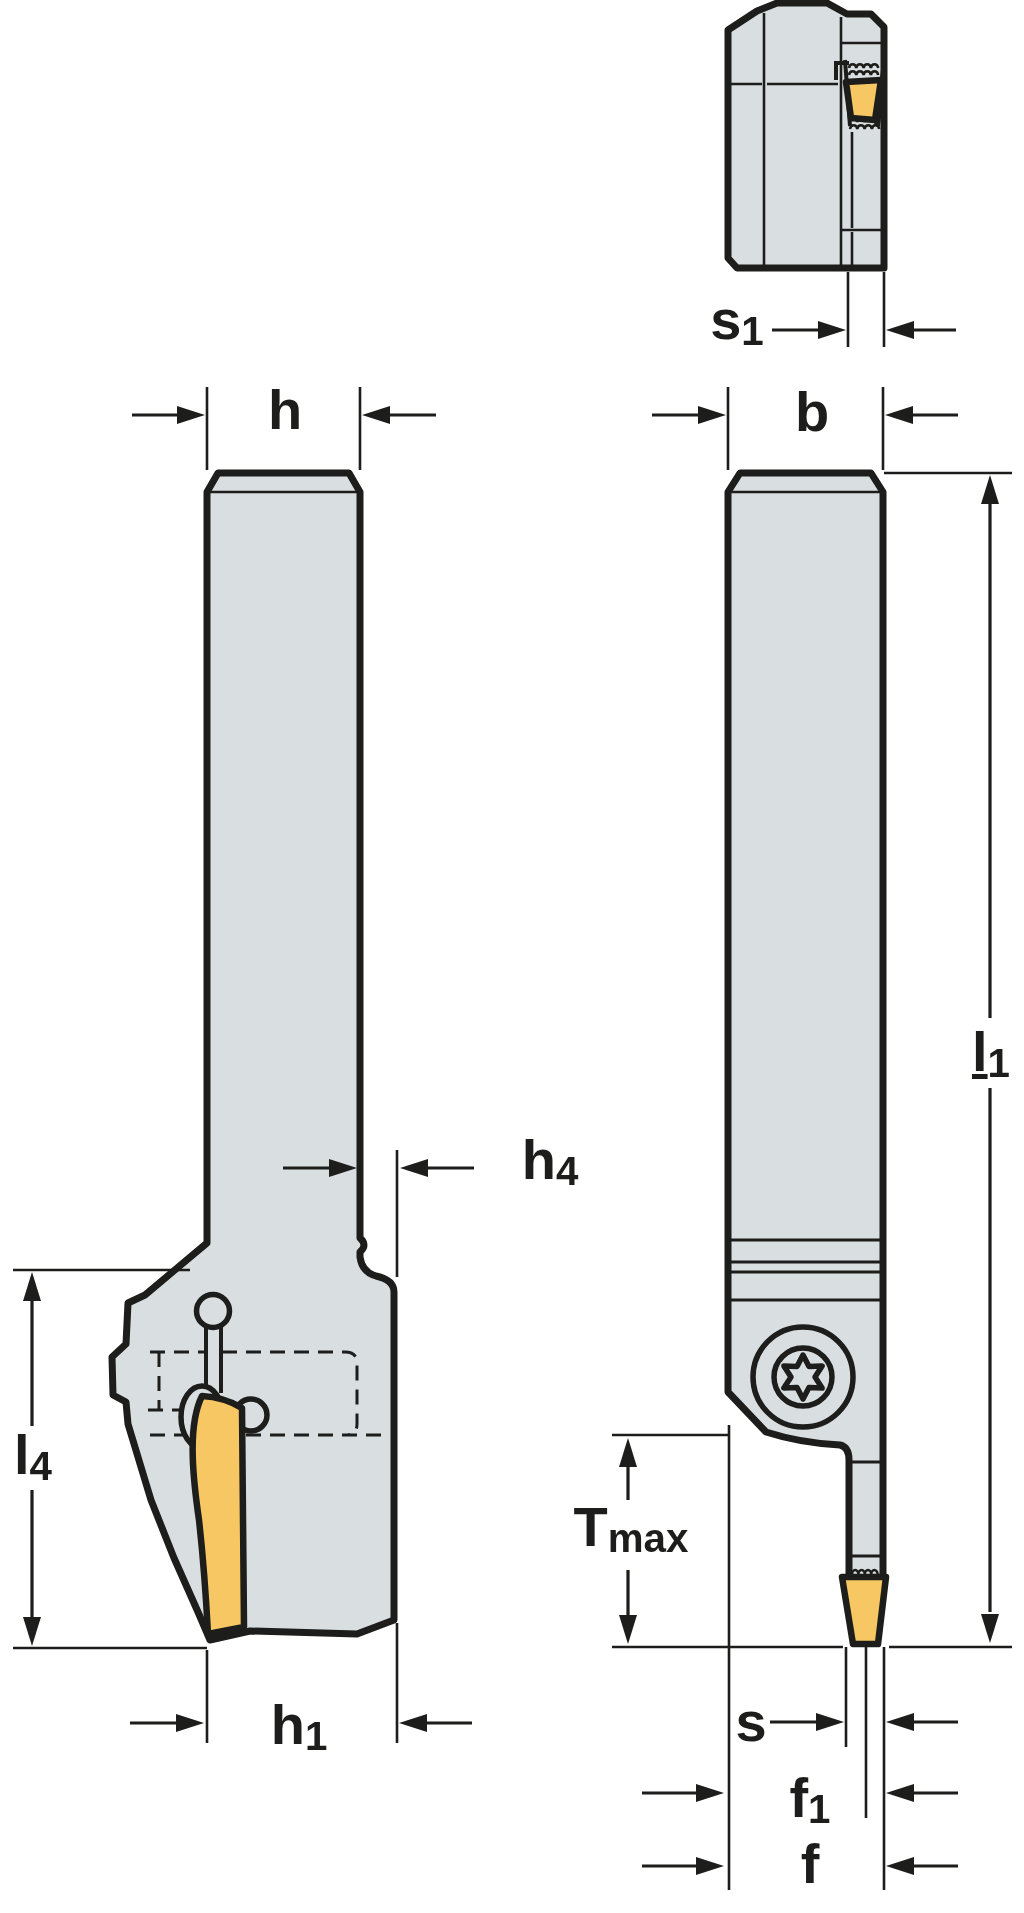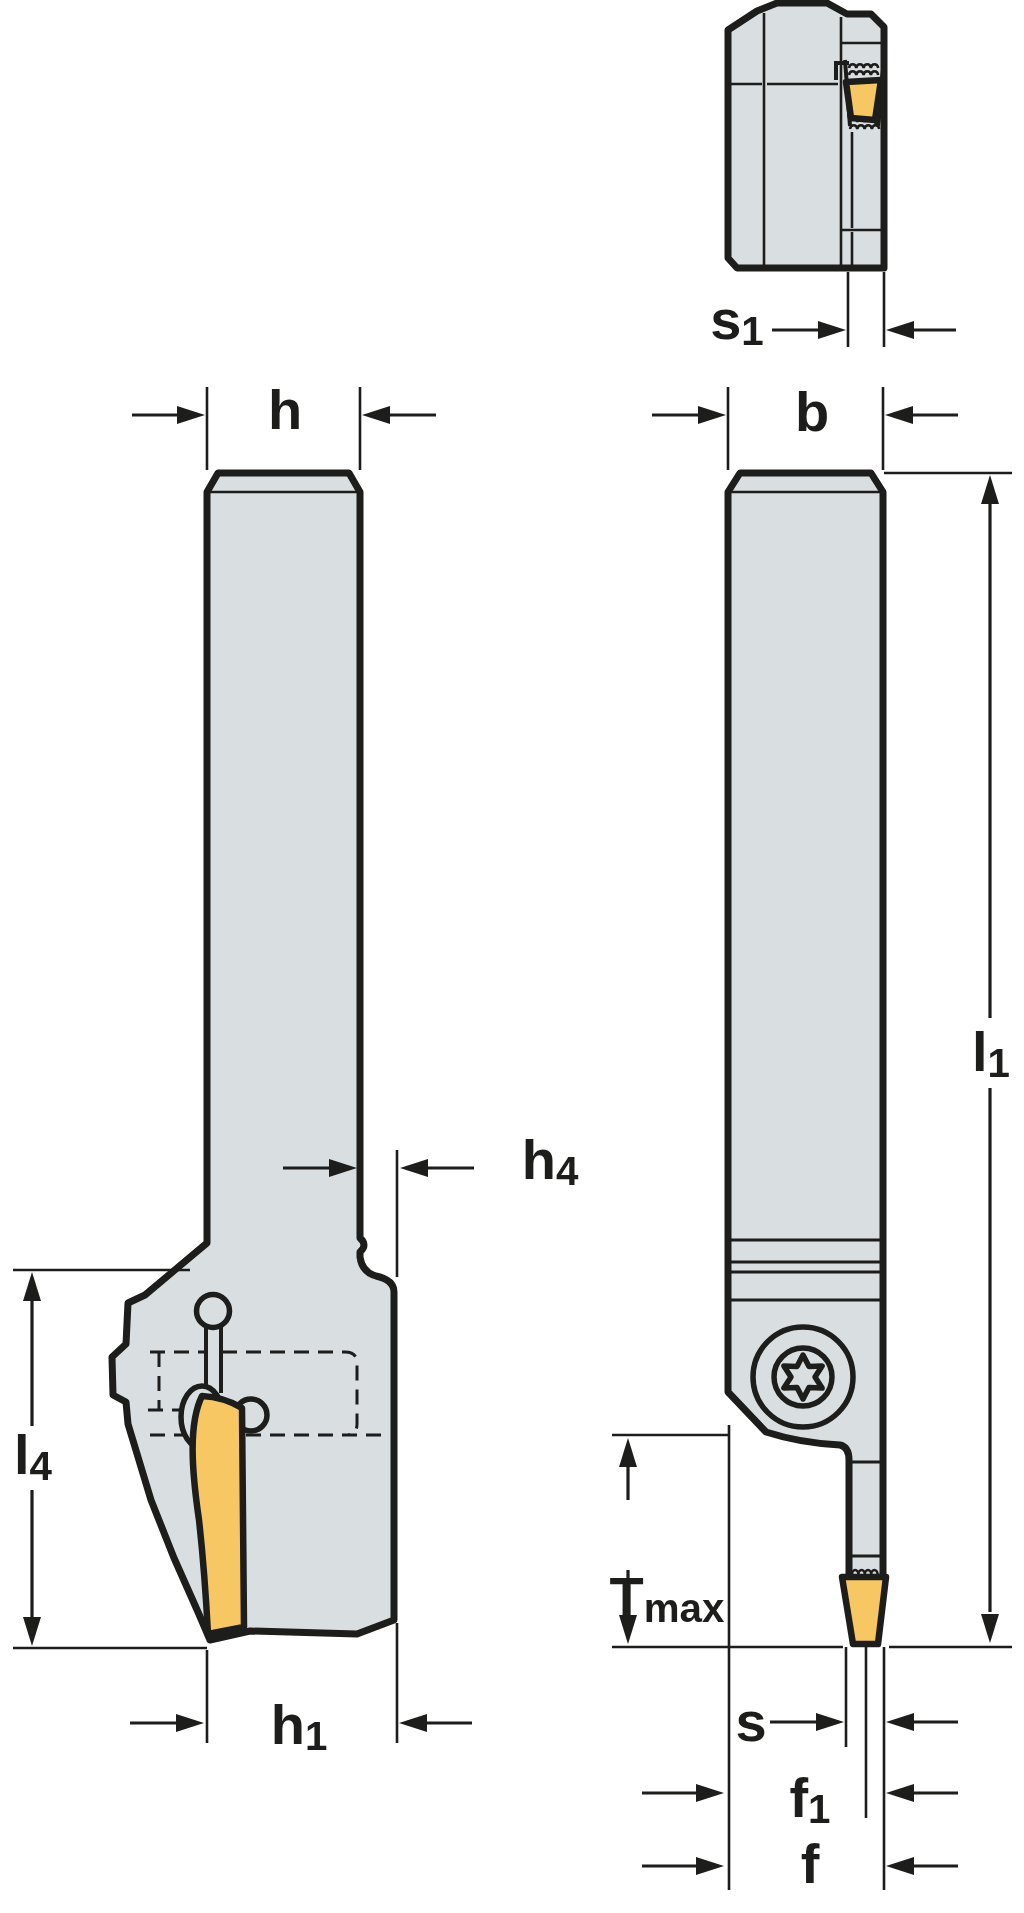--- a/index.html
+++ b/index.html
@@ -171,20 +171,20 @@
       <path class="diml" d="M642 1866 H696 M912 1866 H958"></path>
       <polygon class="arr" points="724,1866 696,1857 696,1875"></polygon>
       <polygon class="arr" points="886,1866 914,1857 914,1875"></polygon>
     </g>
   </svg>
 
   <div class="lbl" style="left:737px;top:320px;"><span>s</span><span class="sub">1</span></div>
   <div class="lbl" style="left:285px;top:410px;"><span>h</span><span class="sub"></span></div>
   <div class="lbl" style="left:812px;top:412px;"><span>b</span><span class="sub"></span></div>
   <div class="lbl" style="left:514px;top:1160px;margin-left:36px;"><span>h</span><span class="sub">4</span></div>
-  <div class="lbl" style="left:991px;top:1052px;"><span>l</span><span class="sub">1</span></div>
+  <div class="lbl" style="left:991px;top:1052px;text-decoration:underline;"><span>l</span><span class="sub">1</span></div>
   <div class="lbl" style="left:33px;top:1455px;"><span>l</span><span class="sub">4</span></div>
-  <div class="lbl" style="left:631px;top:1597px;margin-left:36px;"><span>T</span><span class="sub">max</span></div>
+  <div class="lbl" style="left:631px;top:1527px;"><span>T</span><span class="sub">max</span></div>
   <div class="lbl" style="left:299px;top:1725px;text-align:center;"><span>h</span><span class="sub">1</span></div>
   <div class="lbl" style="left:751px;top:1722px;"><span>s</span><span class="sub"></span></div>
   <div class="lbl" style="left:810px;top:1790px;margin-top:8px;"><span>f</span><span class="sub">1</span></div>
   <div class="lbl" style="left:810px;top:1864px;"><span>f</span><span class="sub"></span></div>
 </div>
 
 </body></html>

